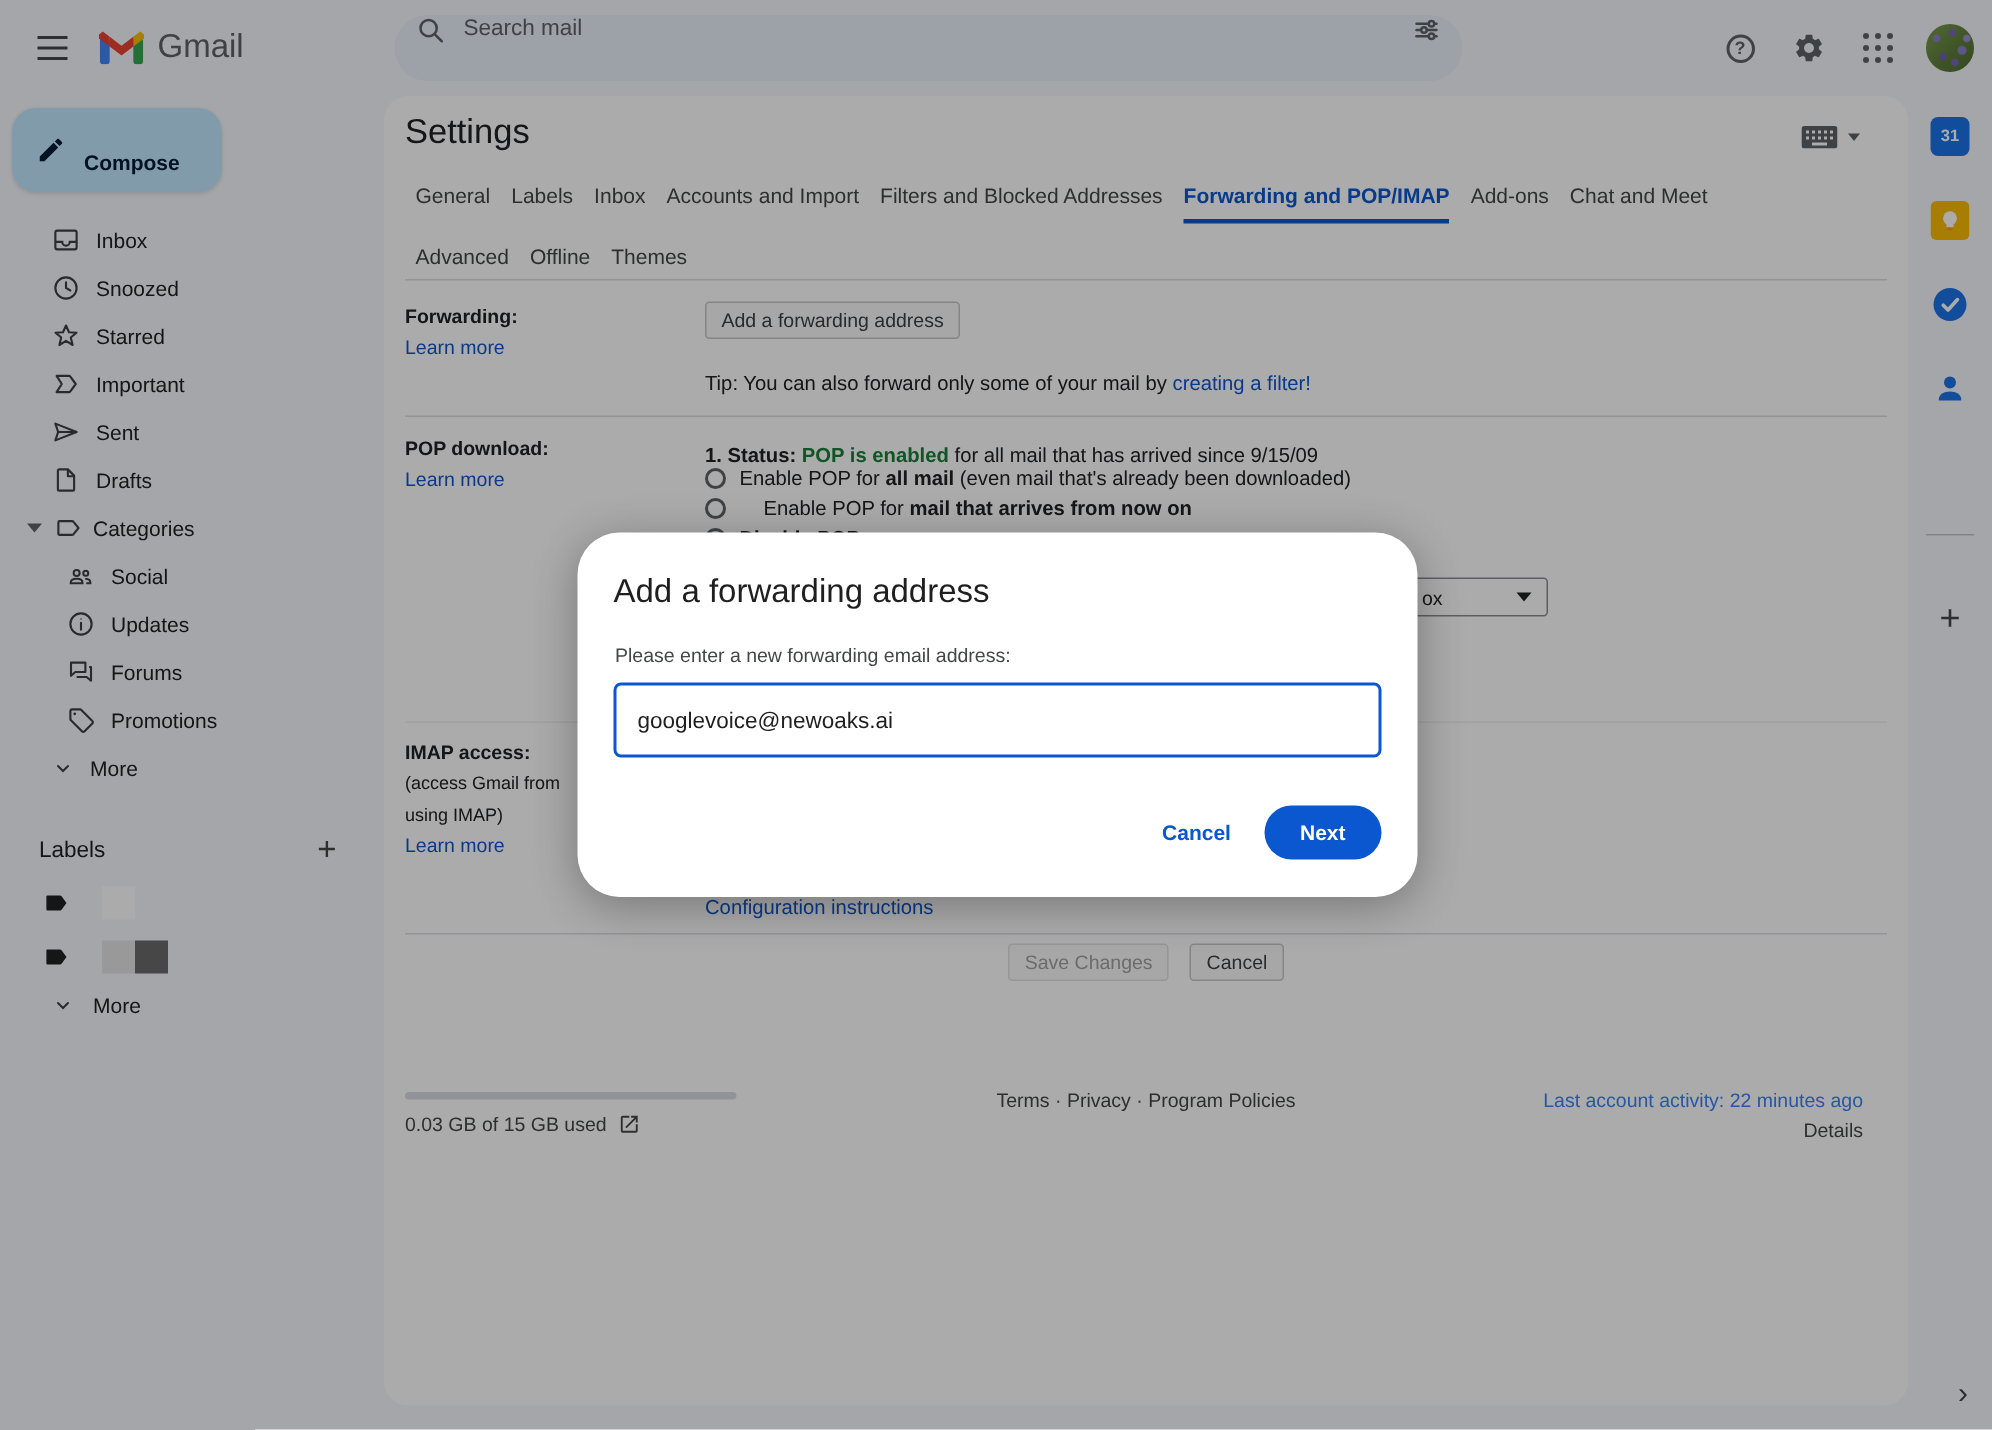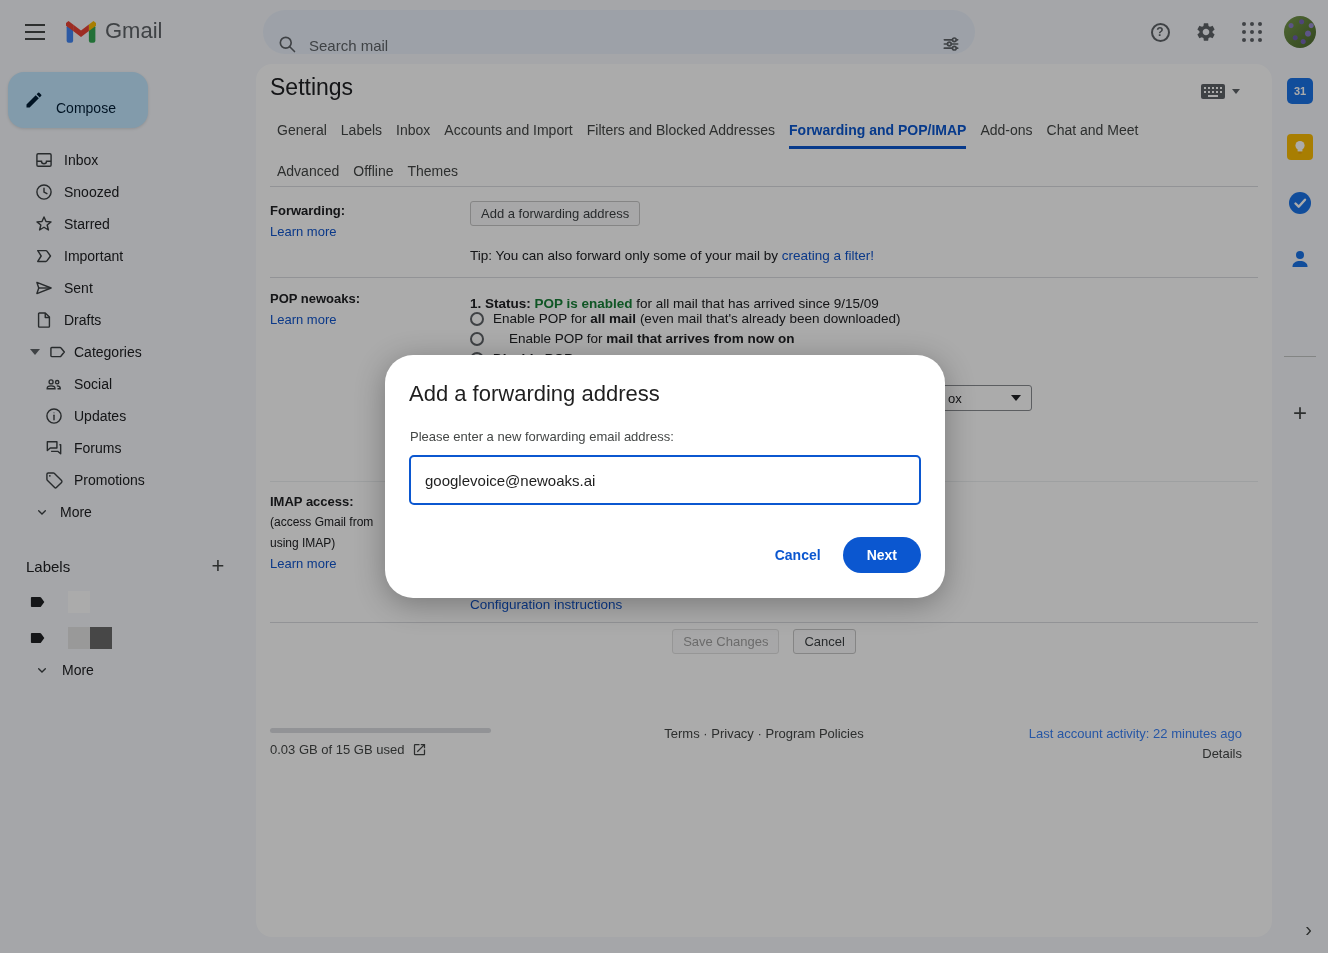--- a/index.html
+++ b/index.html
@@ -6,45 +6,45 @@
   html,body { width:1328px; height:953px; }
   body { font-family:"Liberation Sans", sans-serif; background:#f6f8fc; }
   #app { position:relative; width:1328px; height:953px; background:#f6f8fc; overflow:hidden; }
 
   
   .topbar { position:absolute; left:0; top:0; width:100%; height:64px; display:flex; align-items:center; }
   .burger { position:absolute; left:11px; top:8px; width:48px; height:48px; border-radius:50%; display:flex; flex-direction:column; justify-content:center; align-items:center; gap:5px; cursor:pointer; background:none; border:none; }
   .burger span { width:20px; height:2px; background:#444746; display:block; }
   .logo { position:absolute; left:66px; top:18px; display:flex; align-items:center; gap:9px; }
   .wordmark { font-size:22px; color:#5f6368; }
-  .searchbar { position:absolute; left:263px; top:10px; width:712px; height:44px; background:#eaf1fb; border-radius:22px; display:flex; align-items:flex-end; padding:0 14px; }
+  .searchbar { position:absolute; left:263px; top:10px; width:712px; height:44px; background:#eaf1fb; border-radius:22px; display:flex; align-items:flex-start; padding:0 14px; }
   .searchbar input { flex:1; border:none; background:transparent; outline:none; font-size:15px; color:#202124; margin-left:12px; font-family:inherit; }
   .searchbar input::placeholder { color:#5f6368; opacity:1; }
   .tb-right { position:absolute; right:12px; top:0; height:64px; display:flex; align-items:center; gap:6px; }
   .tb-btn { width:40px; height:40px; border-radius:50%; display:flex; align-items:center; justify-content:center; cursor:pointer; }
   .help-circ { width:19px; height:19px; border:2px solid #5f6368; border-radius:50%; display:flex; align-items:center; justify-content:center; font-size:12px; font-weight:700; color:#5f6368; }
   .apps-grid { display:grid; grid-template-columns:repeat(3,4px); grid-template-rows:repeat(3,4px); gap:4px; }
   .apps-grid i { width:4px; height:4px; background:#5f6368; border-radius:50%; }
   .avatar { width:32px; height:32px; border-radius:50%; margin-left:6px; cursor:pointer;
     background:
       radial-gradient(circle at 22% 30%, #8a7fc9 0 2px, transparent 3px),
       radial-gradient(circle at 55% 18%, #7668b8 0 2px, transparent 3px),
       radial-gradient(circle at 75% 55%, #8a7fc9 0 2.5px, transparent 3.5px),
       radial-gradient(circle at 35% 68%, #6f5fb0 0 2px, transparent 3px),
       radial-gradient(circle at 85% 30%, #9b90d4 0 2px, transparent 3px),
       radial-gradient(circle at 60% 80%, #7668b8 0 2px, transparent 3px),
       linear-gradient(135deg,#7a9b4e,#5c7d3a 60%,#4e6b31); }
 
   
   .compose { position:absolute; left:8px; top:72px; width:140px; height:56px; background:#c2e7ff; border-radius:16px; display:flex; align-items:center; gap:12px; padding-left:16px; cursor:pointer; box-shadow:0 1px 3px rgba(0,0,0,.12); }
-  .compose span { font-size:14px; font-weight:400; color:#001d35;margin-top:16px; }
+  .compose span { font-size:14px; font-weight:700; color:#001d35;margin-top:16px; }
   .nav { position:absolute; left:0; top:144px; width:256px; list-style:none; }
   .nav li { height:32px; display:flex; align-items:center; gap:10px; padding-left:34px; cursor:pointer; border-radius:0 16px 16px 0; font-size:14px; color:#202124; }
   .nav li.child { padding-left:44px; }
-  .nav li.cat { padding-left:30px; gap:6px; }
+  .nav li.cat { padding-left:18px; gap:6px; }
   .tri-down { width:0; height:0; border-left:5px solid transparent; border-right:5px solid transparent; border-top:6px solid #5f6368; margin-right:2px; }
   .labels-hdr { position:absolute; left:0; top:548px; width:256px; height:36px; display:flex; align-items:center; }
   .labels-hdr .t { margin-left:26px; font-size:15px; font-weight:500; color:#202124; }
   .labels-add { margin-left:auto; margin-right:24px; width:28px; height:28px; display:flex; align-items:center; justify-content:center; font-size:22px; color:#444746; cursor:pointer; }
   .labelrow { position:absolute; left:0; width:256px; height:36px; display:flex; align-items:center; padding-left:28px; gap:0; cursor:pointer; }
   .labelrow .blocks { margin-left:20px; display:flex; }
   .lblock { width:22px; height:22px; }
   .more-row { position:absolute; left:0; top:654px; width:256px; height:32px; display:flex; align-items:center; gap:12px; padding-left:34px; font-size:14px; color:#202124; cursor:pointer; }
 
   
@@ -337,21 +337,21 @@
     <div class="seclabel" style="top:139px;">Forwarding:</div>
     <div class="slink" style="top:160px;">Learn more</div>
     <button class="gbtn abs" style="left:214px; top:137px;">Add a forwarding address</button>
     <div class="abs body13" style="left:214px; top:184px;">
       <span>Tip: You can also forward only some of your mail by</span>
       <span style="color:#1155cc; cursor:pointer;">creating a filter!</span>
     </div>
 
     <div class="divider" style="top:213px;"></div>
 
-    <div class="seclabel" style="top:227px;">POP newoaks:</div>
+    <div class="seclabel" style="top:227px;">POP download:</div>
     <div class="slink" style="top:248px;">Learn more</div>
 
     <div class="abs body13" style="left:214px; top:232px;">
       <span class="b">1. Status:</span>
       <span class="green">POP is enabled</span>
       <span>for all mail that has arrived since 9/15/09</span>
     </div>
     <div class="radiorow" style="top:247px;">
       <span class="radio"></span>
       <span class="body13">

